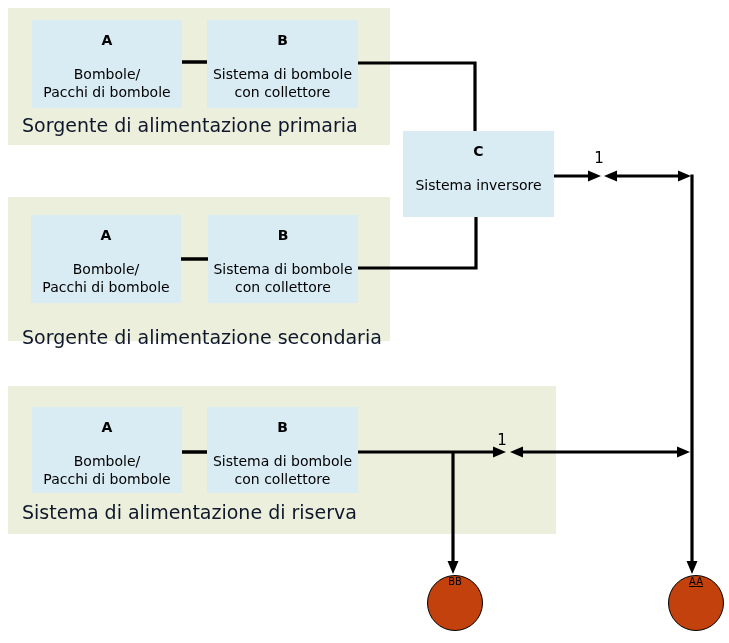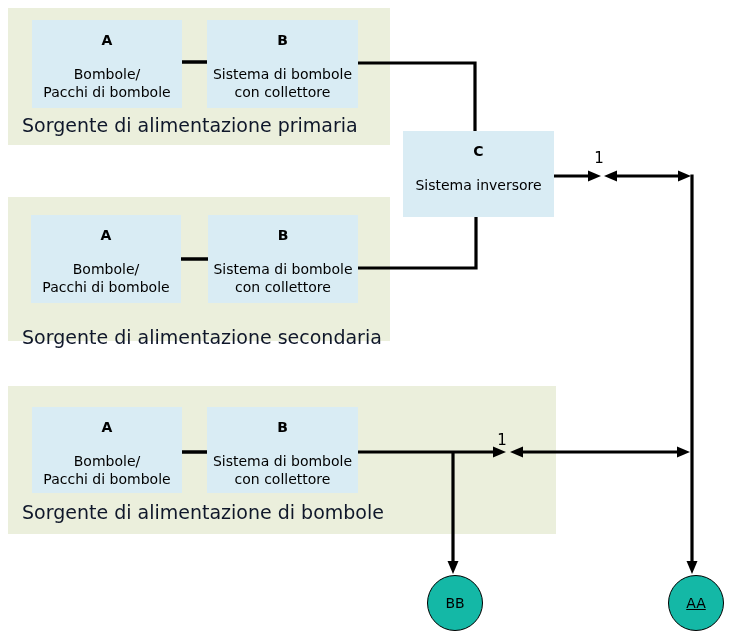--- a/index.html
+++ b/index.html
@@ -76,25 +76,24 @@
   }
   .junction-top    { left: 588px; top: 149px; }
   .junction-bottom { left: 491px; top: 431px; }
 
   .terminal {
     position: absolute;
     width: 56px; height: 56px;
     box-sizing: border-box;
     border: 1.5px solid var(--line);
     border-radius: 50%;
-    background: #14b8a6;
+    background: #c2410c;
     display: flex;
-    align-items: center;
     justify-content: center;
-    font-size: 14px;
+    font-size: 10px;
     z-index: 4;
   }
   .terminal-bb { left: 427px; top: 575px; }
   .terminal-aa { left: 668px; top: 575px; text-decoration: underline; }
 </style>
 </head>
 <body>
 
 <div class="canvas">
 
@@ -160,21 +159,21 @@
   <div class="box box-a3">
     <div class="letter">A</div>
     <div class="bodyline">Bombole/</div>
     <div class="bodyline">Pacchi di bombole</div>
   </div>
   <div class="box box-b3">
     <div class="letter">B</div>
     <div class="bodyline">Sistema di bombole</div>
     <div class="bodyline">con collettore</div>
   </div>
-  <div class="caption caption-3">Sorgente di alimentazione di bombole</div>
+  <div class="caption caption-3">Sistema di alimentazione di riserva</div>
 
   <div class="box box-c">
     <div class="letter">C</div>
     <div class="bodyline">Sistema inversore</div>
   </div>
 
   <div class="junction-label junction-top">1</div>
   <div class="junction-label junction-bottom">1</div>
 
   <div class="terminal terminal-bb">

